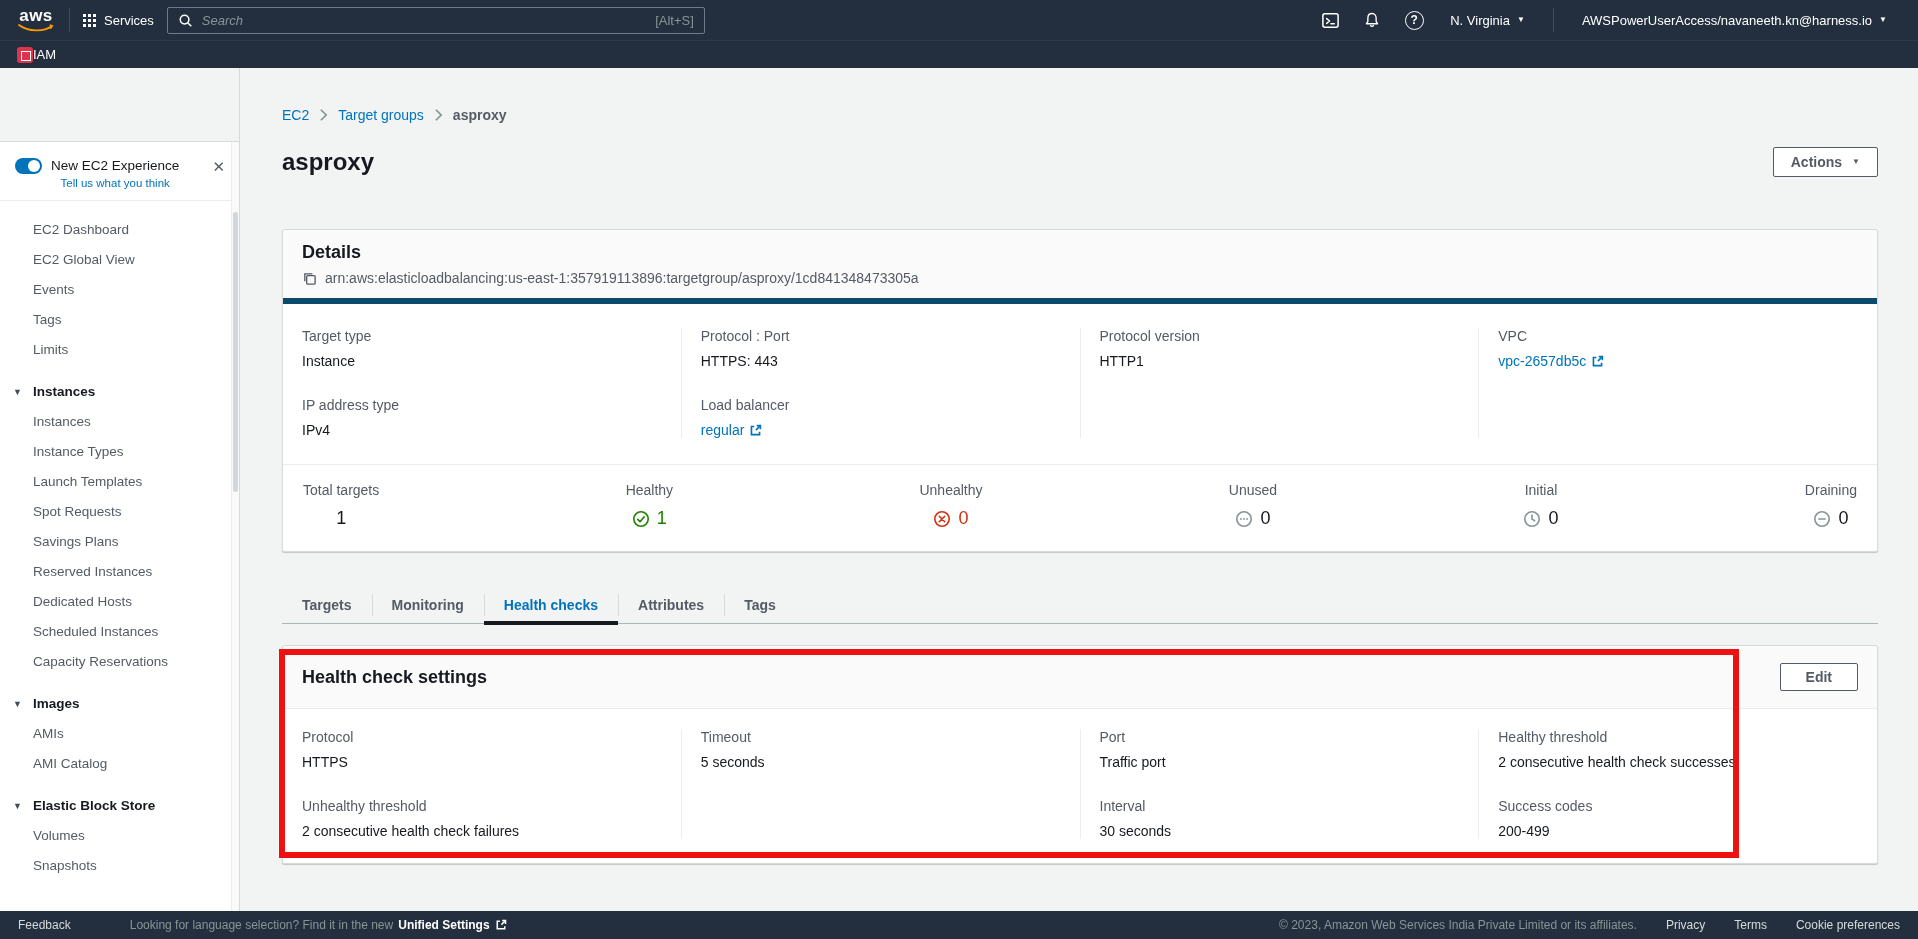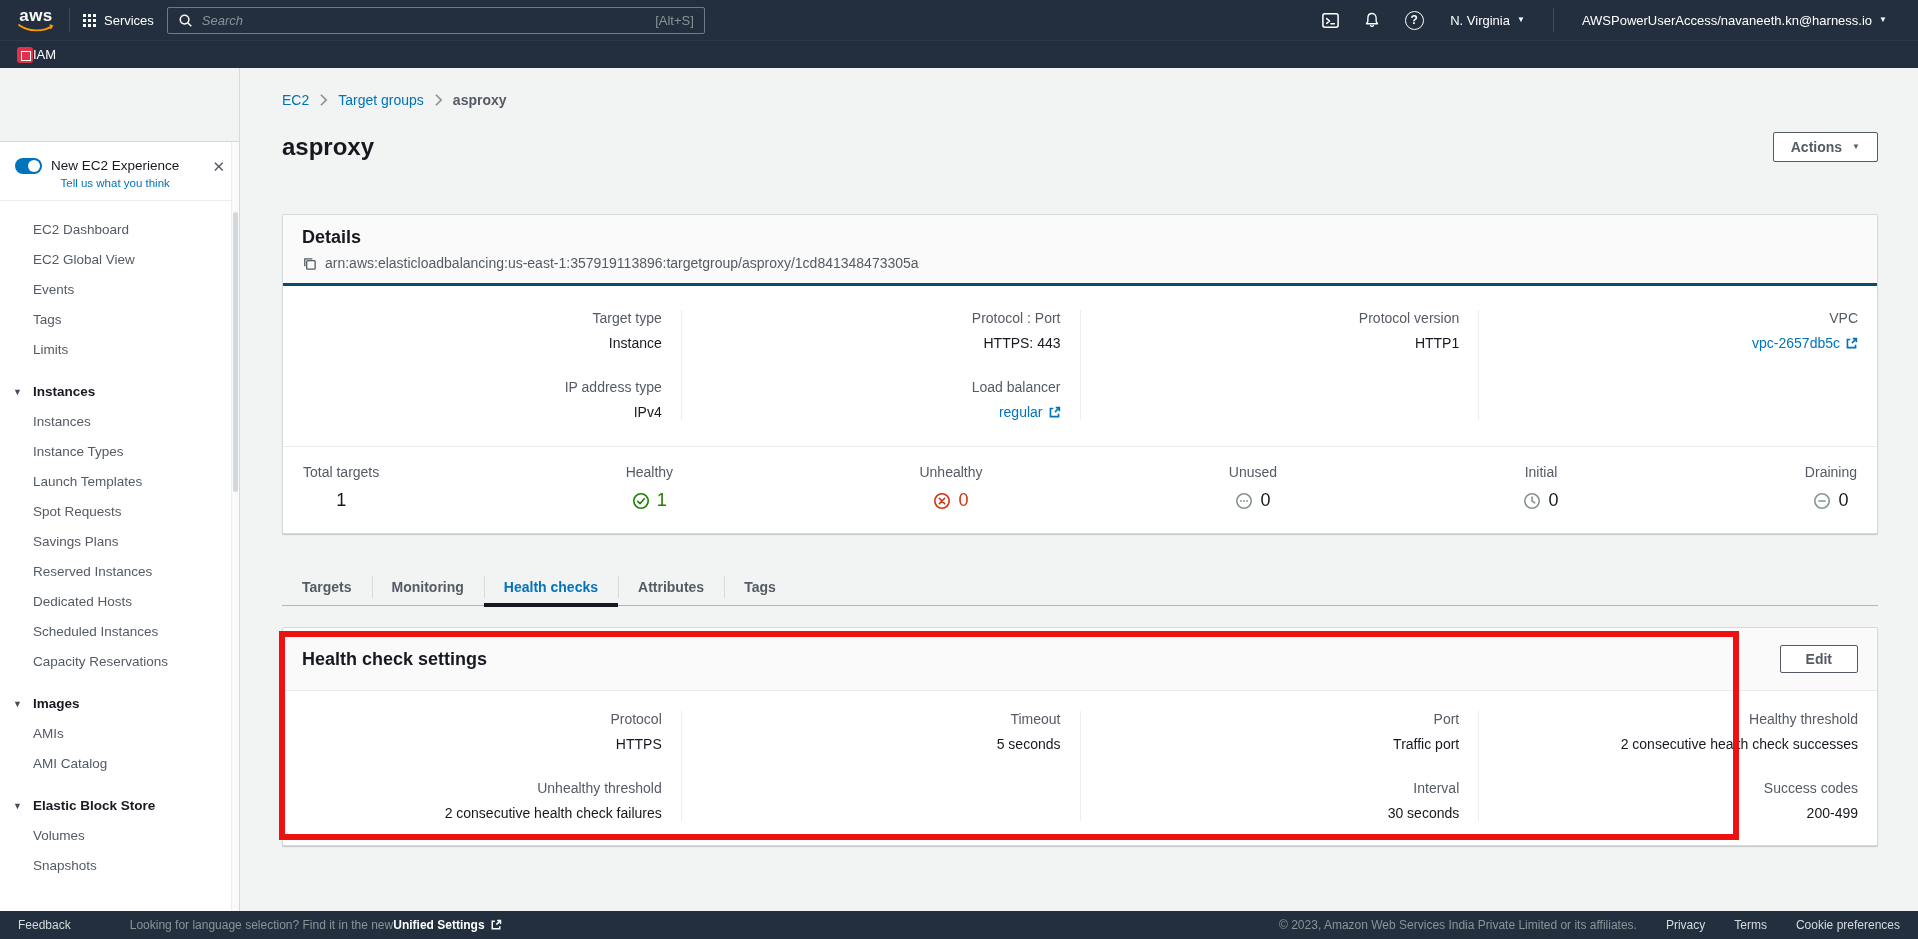--- a/index.html
+++ b/index.html
@@ -47,39 +47,39 @@
   .close-x { position: absolute; right: 14px; top: 17px; color: #545b64; font-size: 15px; line-height: 1; cursor: pointer; }
   .nav { padding-top: 14px; }
   .nav-item { height: 30px; line-height: 30px; padding-left: 33px; font-size: 13.5px; color: #545b64; cursor: pointer; white-space: nowrap; }
   .nav-header { margin-top: 12px; height: 30px; line-height: 30px; padding-left: 33px; font-weight: 700; color: #16191f; font-size: 13.5px; position: relative; cursor: pointer; white-space: nowrap; }
   .nav-header .sec-arrow { position: absolute; left: 13px; top: 0; font-size: 9px; color: #414d5c; }
   .scroll-track { position: absolute; right: 0; top: 74px; bottom: 0; width: 8px; background: #fafafa; border-left: 1px solid #eaeded; }
   .scroll-thumb { position: absolute; top: 70px; left: 1px; width: 5px; height: 280px; border-radius: 3px; background: #d2d7db; cursor: grab; }
 
   
   .main { position: absolute; left: 241px; top: 68px; right: 0; bottom: 28px; background: #f2f3f3; padding: 24px 40px 0 41px; }
-  .breadcrumb { display: flex; align-items: center; gap: 10px; font-size: 14px; }
+  .breadcrumb { display: flex; align-items: center; gap: 10px; font-size: 14px; margin-top: 15px; }
   .crumb-link { color: #0073bb; cursor: pointer; }
   .crumb-current { color: #545b64; font-weight: 700; }
   .title-row { margin-top: 24px; display: flex; justify-content: space-between; align-items: center; }
   .page-title { font-size: 24px; font-weight: 700; color: #16191f; }
   .btn { background: #fff; border: 1px solid #545b64; border-radius: 2px; color: #545b64; font-weight: 700; font-size: 14px; font-family: "Liberation Sans", sans-serif; cursor: pointer; }
   .actions-btn { padding: 6px 17px; display: flex; align-items: center; gap: 10px; }
   .edit-btn { padding: 5px 25px; }
 
   .card { background: #fff; border: 1px solid #d5dbdb; border-radius: 2px; box-shadow: 0 1px 1px 0 rgba(0,28,36,.2); }
-  .card-header { background: #fafafa; border-bottom: 3px solid #0c4a6e; padding: 12px 19px; border-radius: 2px 2px 0 0; }
+  .card-header { background: #fafafa; border-bottom: 6px solid #0c4a6e; padding: 12px 19px; border-radius: 2px 2px 0 0; }
   .card-title { font-size: 18px; font-weight: 700; color: #16191f; }
 
   .details-card { margin-top: 52px; }
   .arn-row { margin-top: 7px; display: flex; align-items: center; gap: 8px; font-size: 14px; color: #545b64; }
   .copy-icon { cursor: pointer; }
 
   .cols-grid { display: flex; padding: 24px 0 26px; }
-  .gcol { flex: 1; padding: 0 19px; text-align: right; }
+  .gcol { flex: 1; padding: 0 19px; }
   .gcol + .gcol { border-left: 1px solid #eaeded; }
   .field + .field { margin-top: 28px; }
   .f-label { font-size: 14px; color: #545b64; }
   .f-value { margin-top: 9px; font-size: 14px; color: #16191f; }
   .link-value { color: #0073bb; display: inline-flex; align-items: center; gap: 5px; cursor: pointer; }
 
   .stats-row { border-top: 1px solid #eaeded; display: flex; justify-content: space-between; padding: 17px 20px 22px; }
   .stat { text-align: center; }
   .stat-label { font-size: 14px; color: #545b64; }
   .stat-value { margin-top: 10px; display: flex; align-items: center; justify-content: center; gap: 7px; font-size: 18px; color: #16191f; }
@@ -93,21 +93,21 @@
   .tab.active::after { content: ""; position: absolute; left: 0; right: 0; bottom: -2px; height: 4px; background: #16191f; }
 
   .hc-wrap { position: relative; margin-top: 21px; }
   .hc-header { background: #fafafa; border-bottom: 1px solid #eaeded; padding: 17px 19px; display: flex; justify-content: space-between; align-items: center; border-radius: 2px 2px 0 0; }
   .hc-grid { display: flex; padding: 20px 0 24px; }
   .red-overlay { position: absolute; left: -3px; top: 4px; width: 1460px; height: 209px; border: 6px solid #ee1111; pointer-events: none; z-index: 5; }
 
   
   .footer { position: absolute; left: 0; right: 0; bottom: 0; height: 28px; background: #232f3e; display: flex; align-items: center; padding: 0 18px; font-size: 12px; color: #d5dbdb; z-index: 20; }
   .feedback { cursor: pointer; }
-  .lang-block { margin-left: 59px; display: flex; align-items: center; }
+  .lang-block { margin-left: 59px; display: flex; align-items: center; gap: 5px; }
   .muted { color: #879596; }
   .unified { color: #fff; font-weight: 700; display: inline-flex; align-items: center; gap: 5px; cursor: pointer; }
   .footer-right { margin-left: auto; display: flex; align-items: center; gap: 29px; }
   .footer-link { cursor: pointer; color: #d5dbdb; }
 </style>
 </head>
 <body>
 
 <div class="header">
   <div class="topbar">

